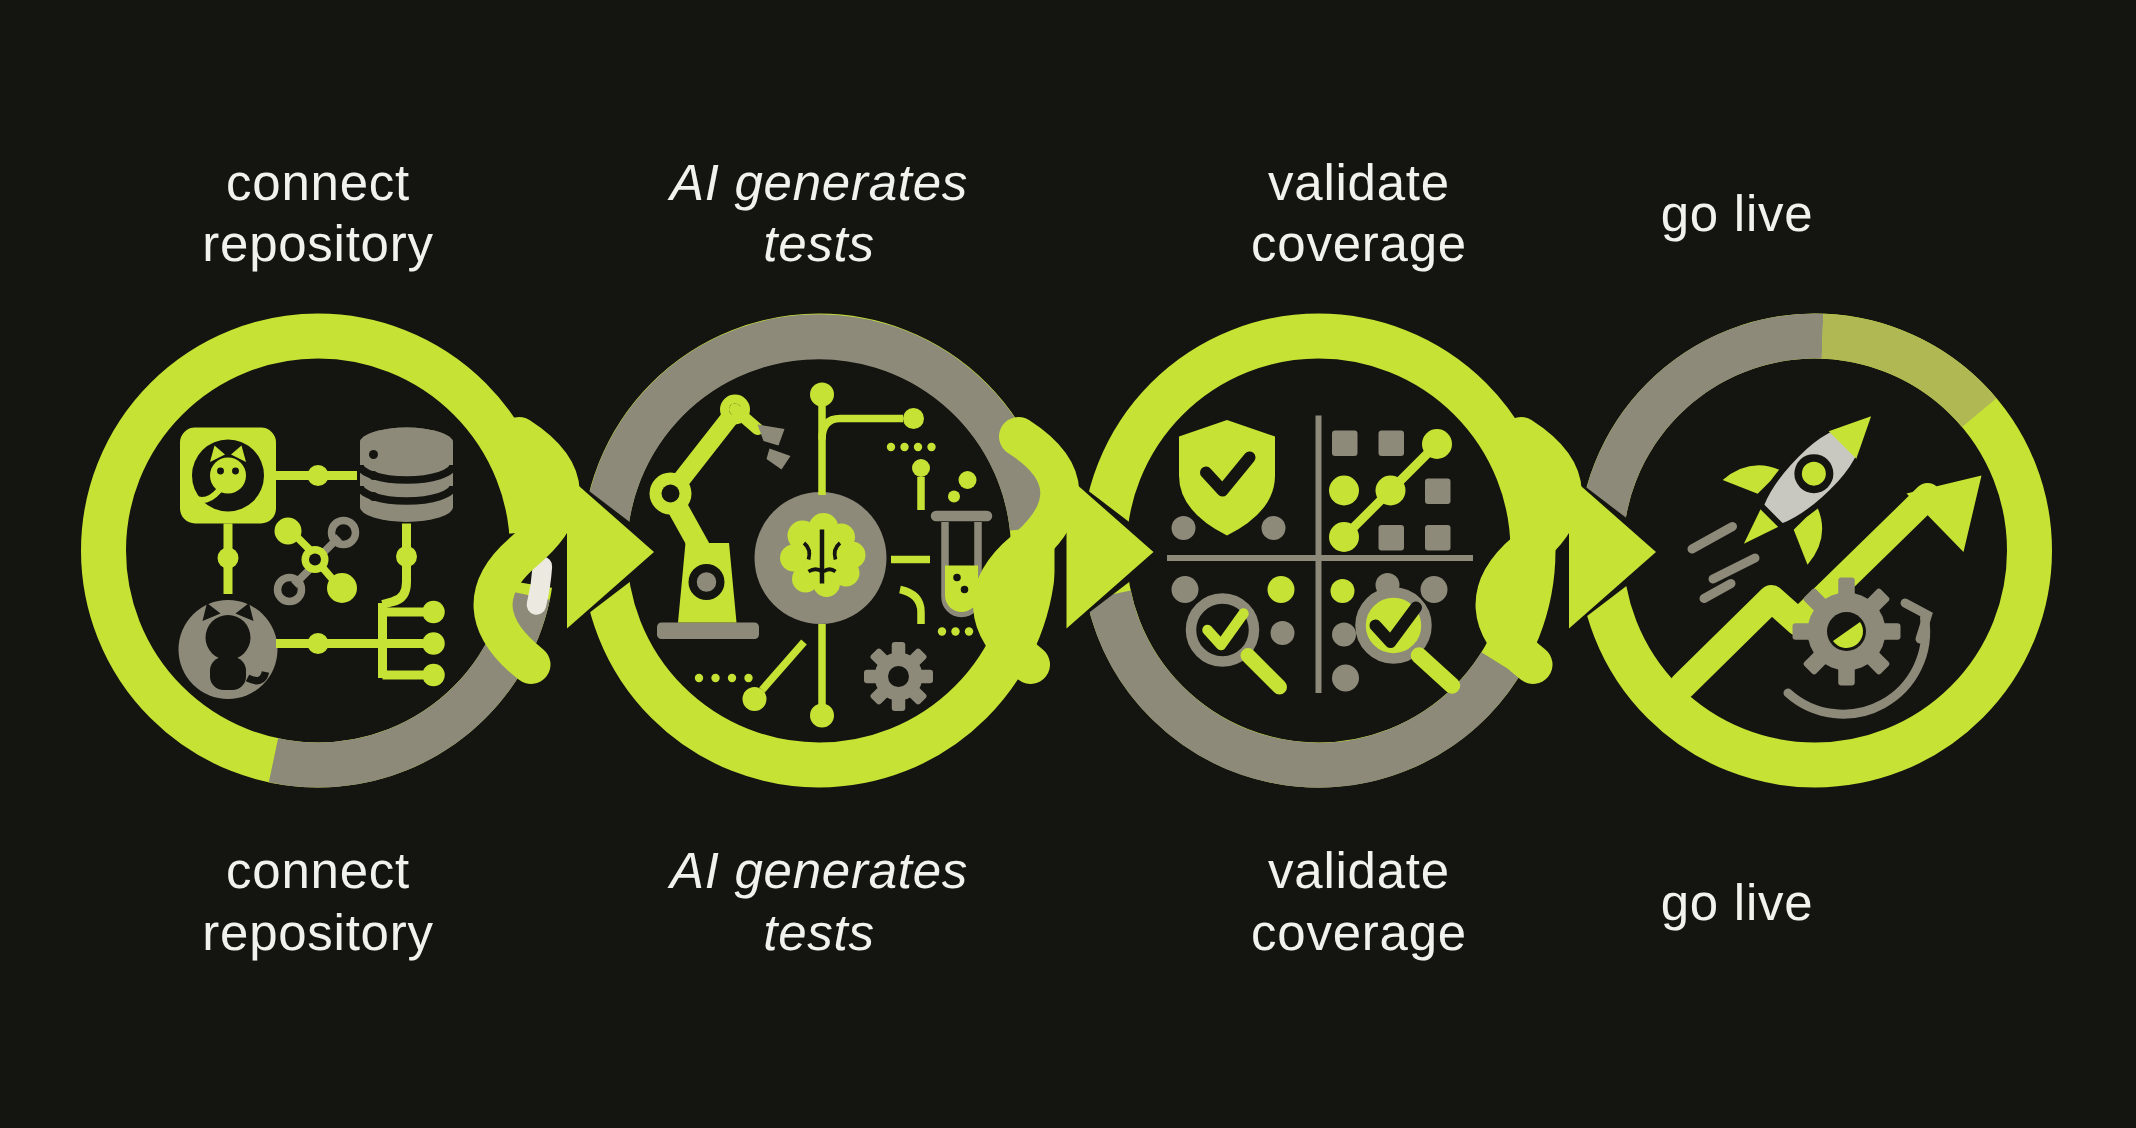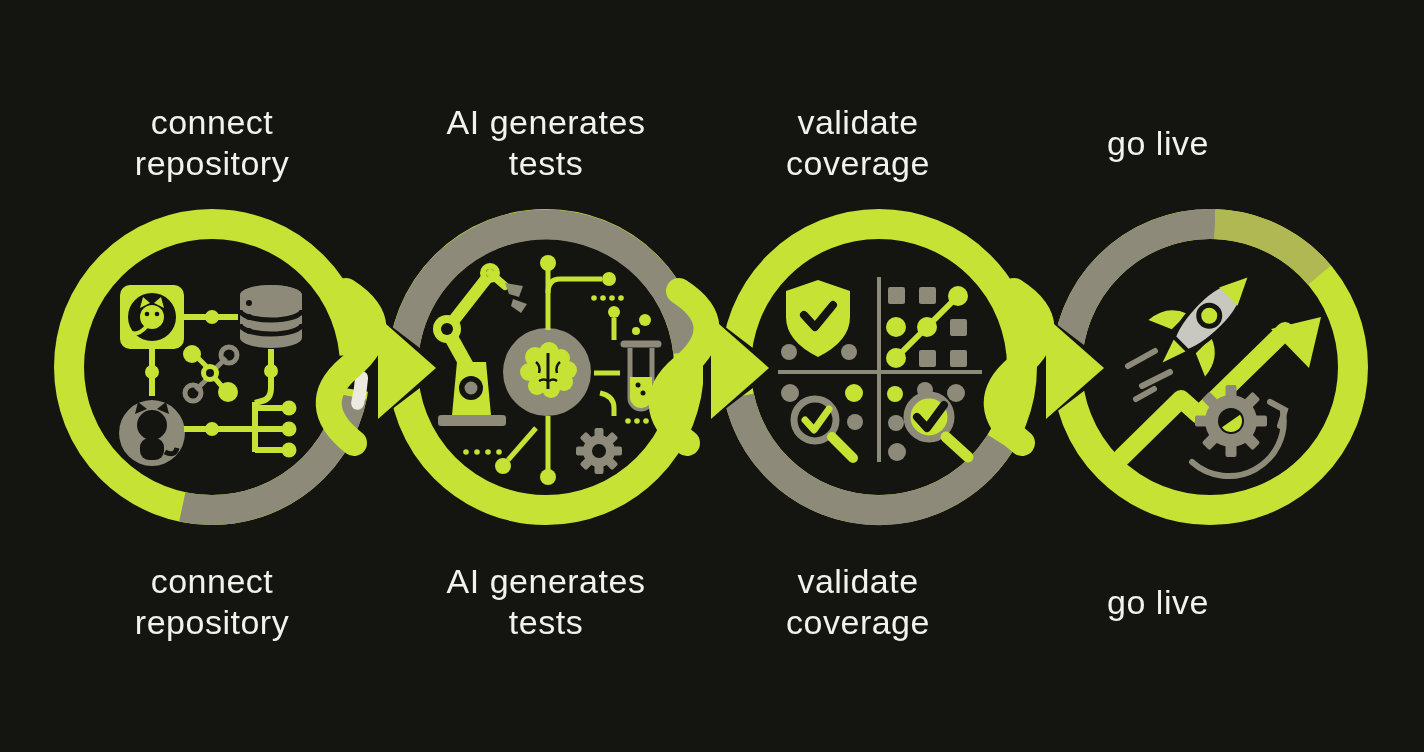--- a/index.html
+++ b/index.html
@@ -4,21 +4,21 @@
 <style>
   html,body{margin:0;padding:0;background:#141410;}
   .stage{position:relative;width:1424px;height:752px;background:#141410;overflow:hidden;
          font-family:"Liberation Sans",sans-serif;}
   .stage svg{position:absolute;left:0;top:0;}
   .step-label{position:absolute;width:340px;height:92px;display:flex;align-items:center;
       justify-content:center;text-align:center;white-space:pre-line;
       font-size:34px;line-height:41px;font-weight:500;color:#f1f1ee;letter-spacing:.5px;}
   .row-top{top:97px;}
   .row-bottom{top:556px;}
-  .lx1{left:42px;} .lx2{left:376px;} .lx3{left:688px;} .lx4{left:988px;}
+  .lx1{left:42px;} .lx2{left:376px;font-style:italic;} .lx3{left:736px;} .lx4{left:988px;}
 </style>
 </head>
 <body>
 
 <div class="stage">
 
 <svg width="1424" height="752" viewBox="0 0 1424 752">
 
   <g>
     <circle cx="212" cy="367" r="143" fill="none" stroke="#c6e234" stroke-width="30"></circle>

